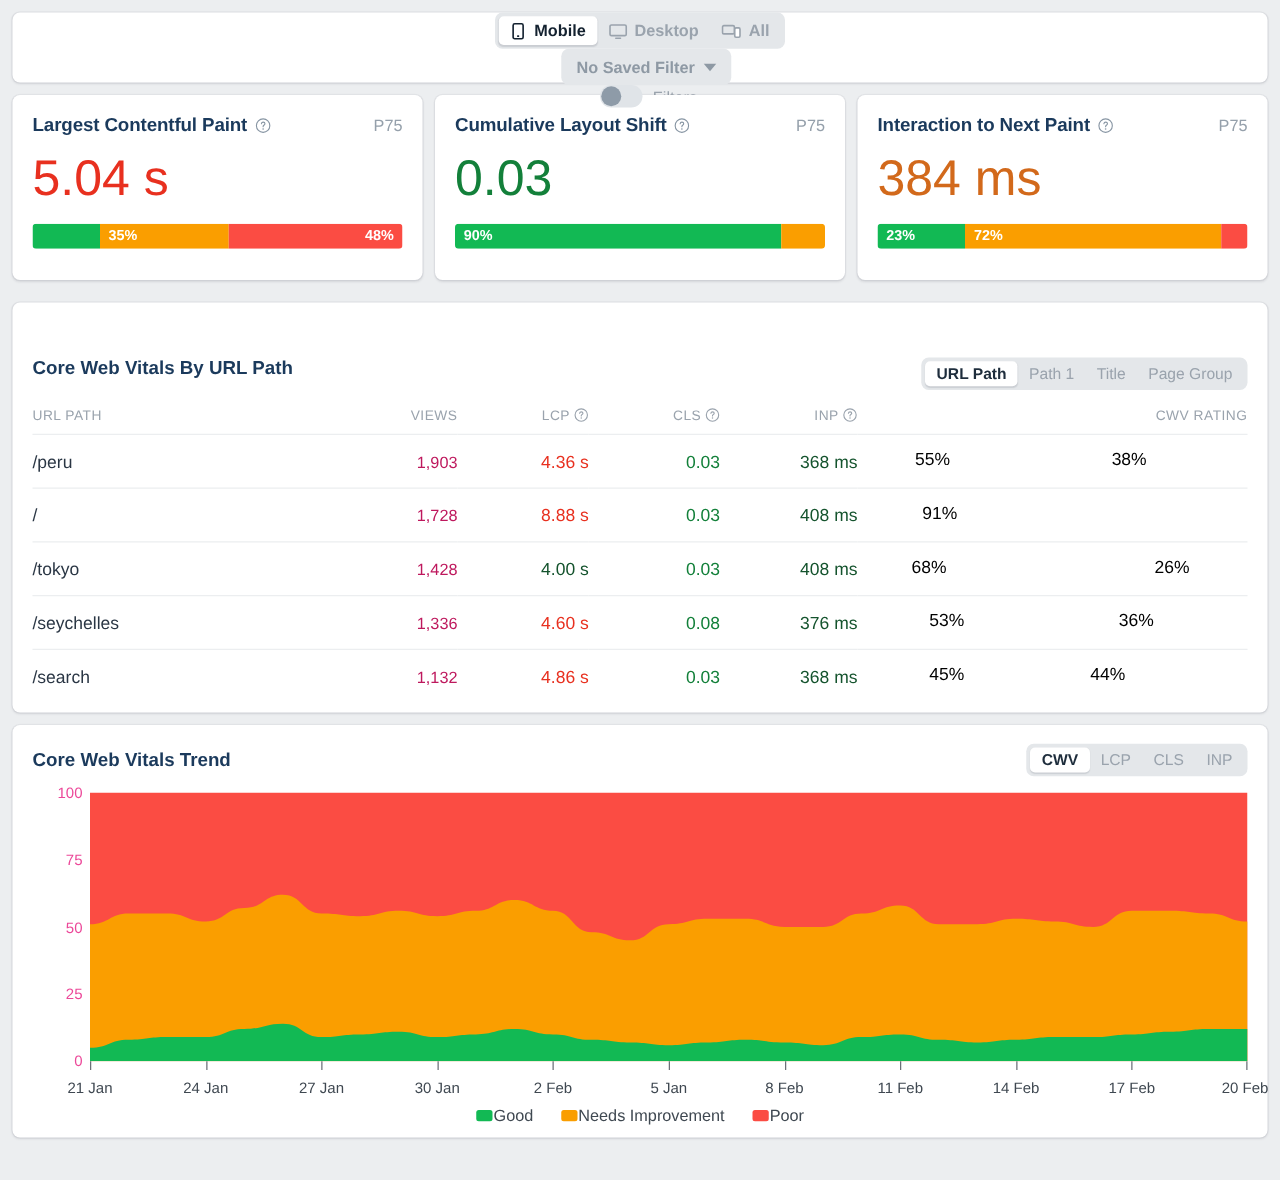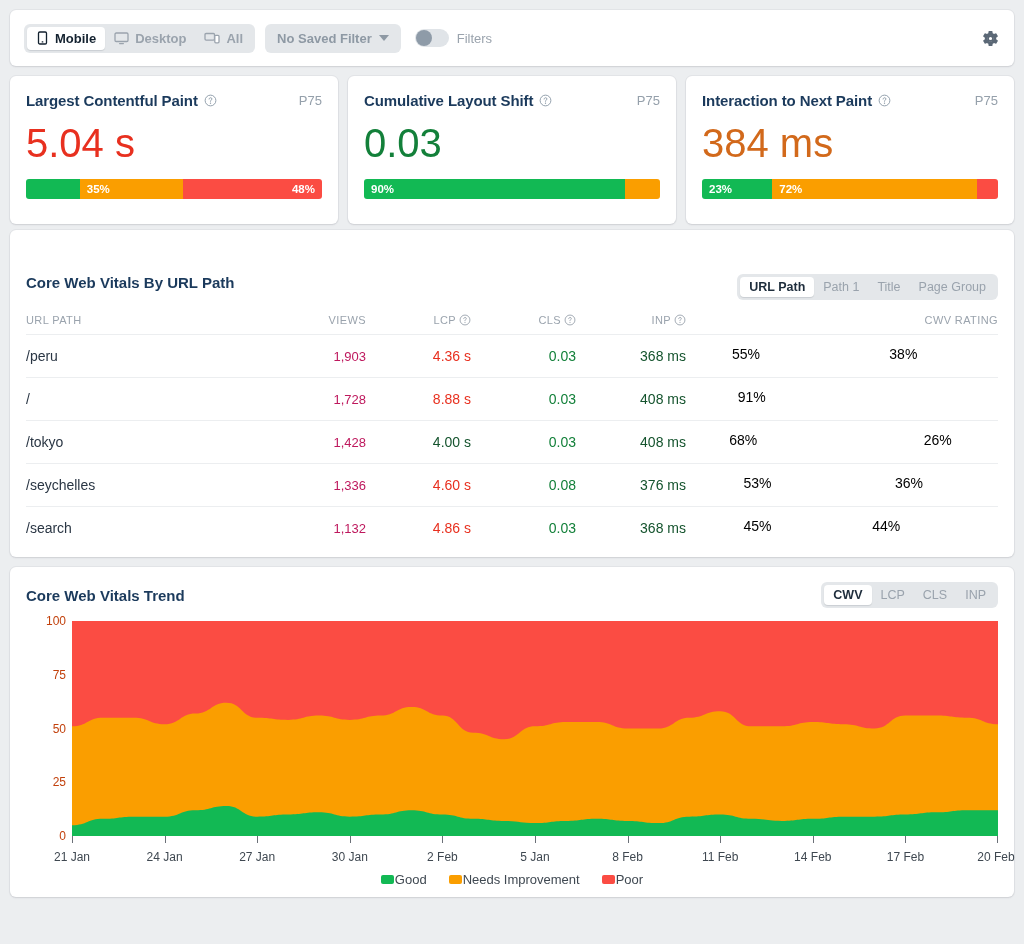--- a/index.html
+++ b/index.html
@@ -4,40 +4,40 @@
 <style>
   html,body{margin:0;padding:0;}
   body{
     width:1024px;height:944px;
     background:#eceef0;
     font-family:"Liberation Sans", sans-serif;
     -webkit-font-smoothing:antialiased;
     overflow:hidden;
   }
   .page{width:1024px;height:944px;position:relative;box-sizing:border-box;padding:10px;}
-  .card{background:#ffffff;border-radius:6px;box-shadow:0 1px 2px rgba(16,24,40,.10),0 0 0 1px rgba(16,24,40,.04);}
+  .card{background:#ffffff;border-radius:6px;box-shadow:0 1px 2px rgba(16,24,40,.10),0 0 0 1px rgba(16,24,40,.04);flex-direction:column;}
 
   
   .toolbar{height:56px;display:flex;align-items:center;padding:0 14px;margin-bottom:10px;box-sizing:border-box;}
   .seg{display:flex;align-items:center;background:#e4e7ea;border-radius:6px;padding:3px;gap:0;}
   .seg .opt{display:flex;align-items:center;gap:6px;font-size:13px;font-weight:bold;color:#9aa3ad;
             padding:4px 9px;border-radius:4px;cursor:pointer;white-space:nowrap;}
   .seg .opt.active{background:#ffffff;color:#13212f;box-shadow:0 1px 1px rgba(16,24,40,.12);}
   .seg .opt svg{display:block;}
   .savedfilter{display:flex;align-items:center;gap:7px;background:#e4e7ea;border-radius:6px;
                padding:7px 12px;margin-left:10px;font-size:13px;font-weight:bold;color:#8e99a4;cursor:pointer;}
   .caret{width:0;height:0;border-left:5px solid transparent;border-right:5px solid transparent;border-top:6px solid #8e99a4;}
   .toggleWrap{display:flex;align-items:center;gap:8px;margin-left:14px;}
   .toggle{width:34px;height:18px;background:#e0e4e8;border-radius:9px;position:relative;cursor:pointer;}
   .toggle .knob{position:absolute;left:1px;top:1px;width:16px;height:16px;border-radius:50%;background:#8e9ba8;}
   .togglelabel{font-size:13px;color:#9aa3ad;font-weight:normal;}
   .gear{margin-left:auto;cursor:pointer;display:flex;align-items:center;}
 
   
-  .metrics{display:flex;gap:10px;margin-bottom:6px;}
+  .metrics{display:flex;gap:10px;margin-bottom:18px;}
   .metric{flex:1;padding:16px 16px 14px 16px;box-sizing:border-box;height:148px;}
   .m-top{display:flex;align-items:center;}
   .m-title{font-size:15px;font-weight:bold;color:#1b3a5c;letter-spacing:-.1px;}
   .m-help{margin-left:6px;display:inline-flex;}
   .m-p75{margin-left:auto;font-size:13px;color:#95a0ab;}
   .m-value{font-size:40px;line-height:1;margin-top:14px;margin-bottom:16px;font-weight:normal;}
   .m-value.red{color:#e8301f;}
   .m-value.green{color:#13803a;}
   .m-value.orange{color:#d2691b;}
 
@@ -75,21 +75,21 @@
   .red{color:#e8301f;}
   .green{color:#13803a;}
   .orange{color:#14532d;}
   .rowbar{height:20px;border-radius:3px;overflow:hidden;display:flex;}
 
   
   .chartcard{padding:14px 16px 10px 16px;}
   .c-head{display:flex;align-items:center;height:28px;}
   .chartbox{position:relative;height:215px;margin-top:12px;}
   .ylabels{position:absolute;left:0;top:0;width:40px;height:100%;}
-  .ylab{position:absolute;right:0;font-size:12px;color:#c2410c;transform:translateY(-50%);margin-left:12px;}
+  .ylab{position:absolute;right:0;font-size:12px;color:#ec4899;transform:translateY(-50%);margin-left:12px;}
   .plot{position:absolute;left:46px;right:0;top:0;bottom:0;}
   .xaxis{position:relative;height:34px;margin-left:46px;}
   .tick{position:absolute;top:0;width:1px;height:7px;background:#6b7078;}
   .xlab{position:absolute;top:14px;font-size:12px;color:#3f4851;transform:translateX(-50%);white-space:nowrap;}
   .legend{display:flex;justify-content:center;gap:22px;align-items:center;margin-top:2px;}
   .legend .li{display:flex;align-items:center;gap:1px;font-size:13px;color:#3f4851;cursor:pointer;}
   .swatch{width:13px;height:9px;border-radius:2px;display:block;}
 </style>
 </head>
 <body>

